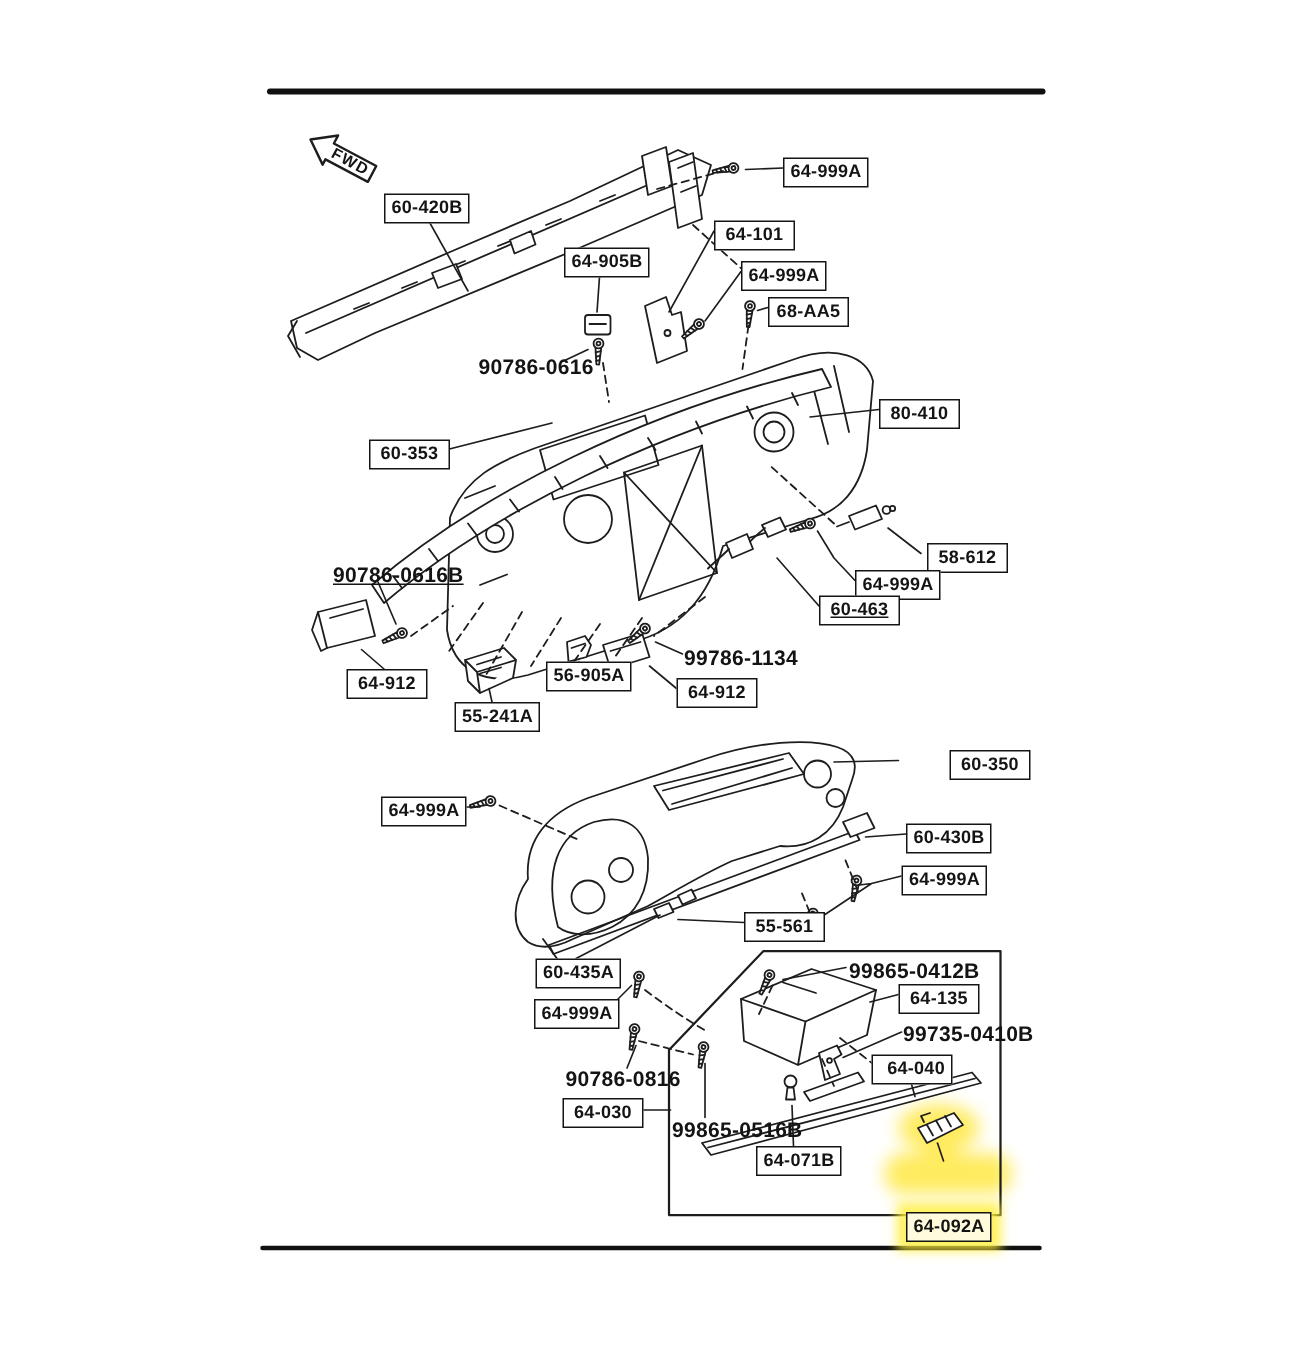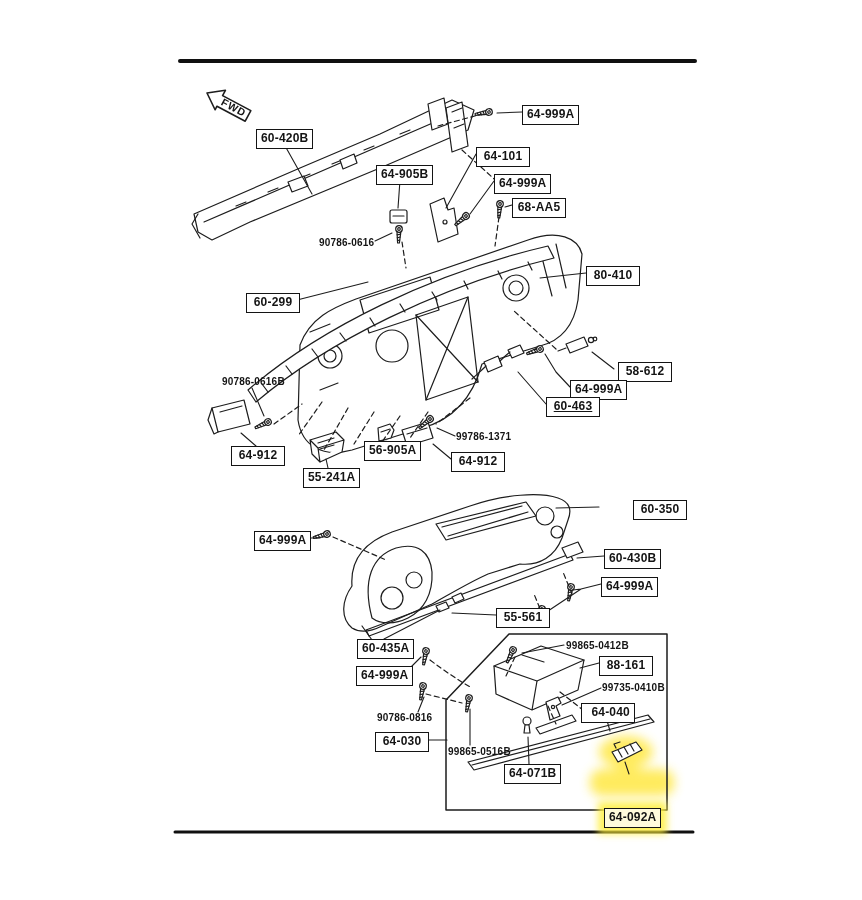--- a/index.html
+++ b/index.html
@@ -16,21 +16,21 @@
     color:#141414;
     font:bold 12px/1.1 "Liberation Sans",sans-serif;
     letter-spacing:.2px;
     padding:2px 4px 3px;
     min-width:44px;
     text-align:center;
     white-space:nowrap;
   }
   .callout.plain{
     border:none;background:transparent;padding:0;min-width:0;
-    font-size:10px;
+    font-size:14px;
   }
   .callout.hl{
     background:#fffbdc;
     box-shadow:0 0 7px 6px rgba(255,238,60,.85);
     margin-top:34px;
   }
 </style>
 </head>
 <body>
 
@@ -246,39 +246,39 @@
 
 <div id="callout-layer">
       <div class="callout" style="left: 256px; top: 129px;">60-420B</div>
       <div class="callout" style="left: 522px; top: 105px;">64-999A</div>
       <div class="callout" style="left: 476px; top: 147px;">64-101</div>
       <div class="callout" style="left: 494px; top: 174px;">64-999A</div>
       <div class="callout" style="left: 512px; top: 198px; text-align: center;">68-AA5</div>
       <div class="callout" style="left: 376px; top: 165px;">64-905B</div>
       <div class="callout plain" style="left: 319px; top: 237px;">90786-0616</div>
       <div class="callout" style="left: 586px; top: 266px;">80-410</div>
-      <div class="callout" style="left: 246px; top: 293px;">60-299</div>
+      <div class="callout" style="left: 246px; top: 293px;">60-353</div>
       <div class="callout" style="left: 618px; top: 362px;">58-612</div>
       <div class="callout" style="left: 570px; top: 380px;">64-999A</div>
       <div class="callout" style="left: 546px; top: 397px; text-decoration: underline;">60-463</div>
-      <div class="callout plain" style="left: 222px; top: 376px;">90786-0616B</div>
-      <div class="callout plain" style="left: 456px; top: 431px;">99786-1371</div>
+      <div class="callout plain" style="left: 222px; top: 376px; text-decoration: underline;">90786-0616B</div>
+      <div class="callout plain" style="left: 456px; top: 431px;">99786-1134</div>
       <div class="callout" style="left: 231px; top: 446px;">64-912</div>
       <div class="callout" style="left: 303px; top: 468px;">55-241A</div>
       <div class="callout" style="left: 364px; top: 441px;">56-905A</div>
       <div class="callout" style="left: 451px; top: 452px;">64-912</div>
       <div class="callout" style="left: 599px; top: 500px; margin-left: 34px;">60-350</div>
       <div class="callout" style="left: 254px; top: 531px;">64-999A</div>
       <div class="callout" style="left: 604px; top: 549px;">60-430B</div>
       <div class="callout" style="left: 601px; top: 577px;">64-999A</div>
       <div class="callout" style="left: 496px; top: 608px;">55-561</div>
       <div class="callout" style="left: 357px; top: 639px;">60-435A</div>
       <div class="callout" style="left: 356px; top: 666px;">64-999A</div>
       <div class="callout plain" style="left: 566px; top: 640px;">99865-0412B</div>
-      <div class="callout" style="left: 599px; top: 656px;">88-161</div>
+      <div class="callout" style="left: 599px; top: 656px;">64-135</div>
       <div class="callout plain" style="left: 602px; top: 682px;">99735-0410B</div>
       <div class="callout" style="left: 581px; top: 703px; text-align: right;">64-040</div>
       <div class="callout plain" style="left: 377px; top: 712px;">90786-0816</div>
       <div class="callout" style="left: 375px; top: 732px;">64-030</div>
       <div class="callout plain" style="left: 448px; top: 746px;">99865-0516B</div>
       <div class="callout" style="left: 504px; top: 764px;">64-071B</div>
       <div class="callout hl" style="left: 604px; top: 774px;">64-092A</div>
     </div>
 
 </div>

